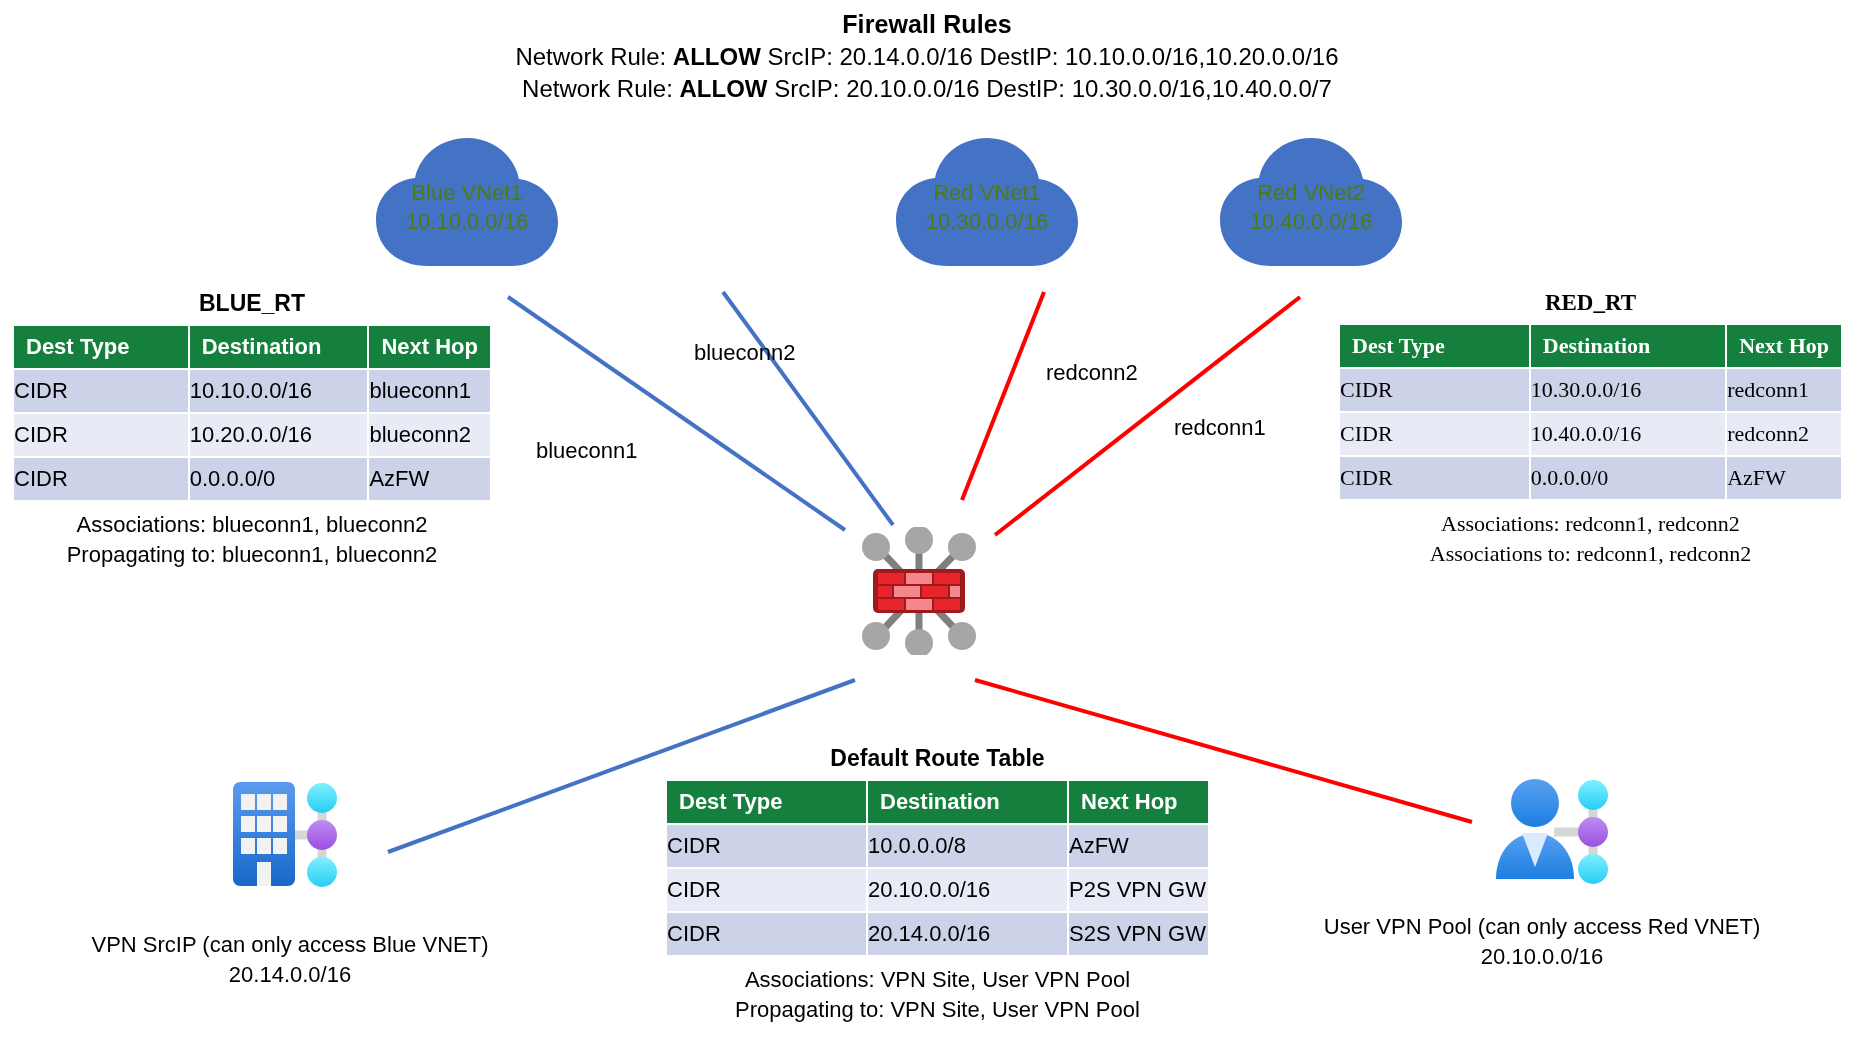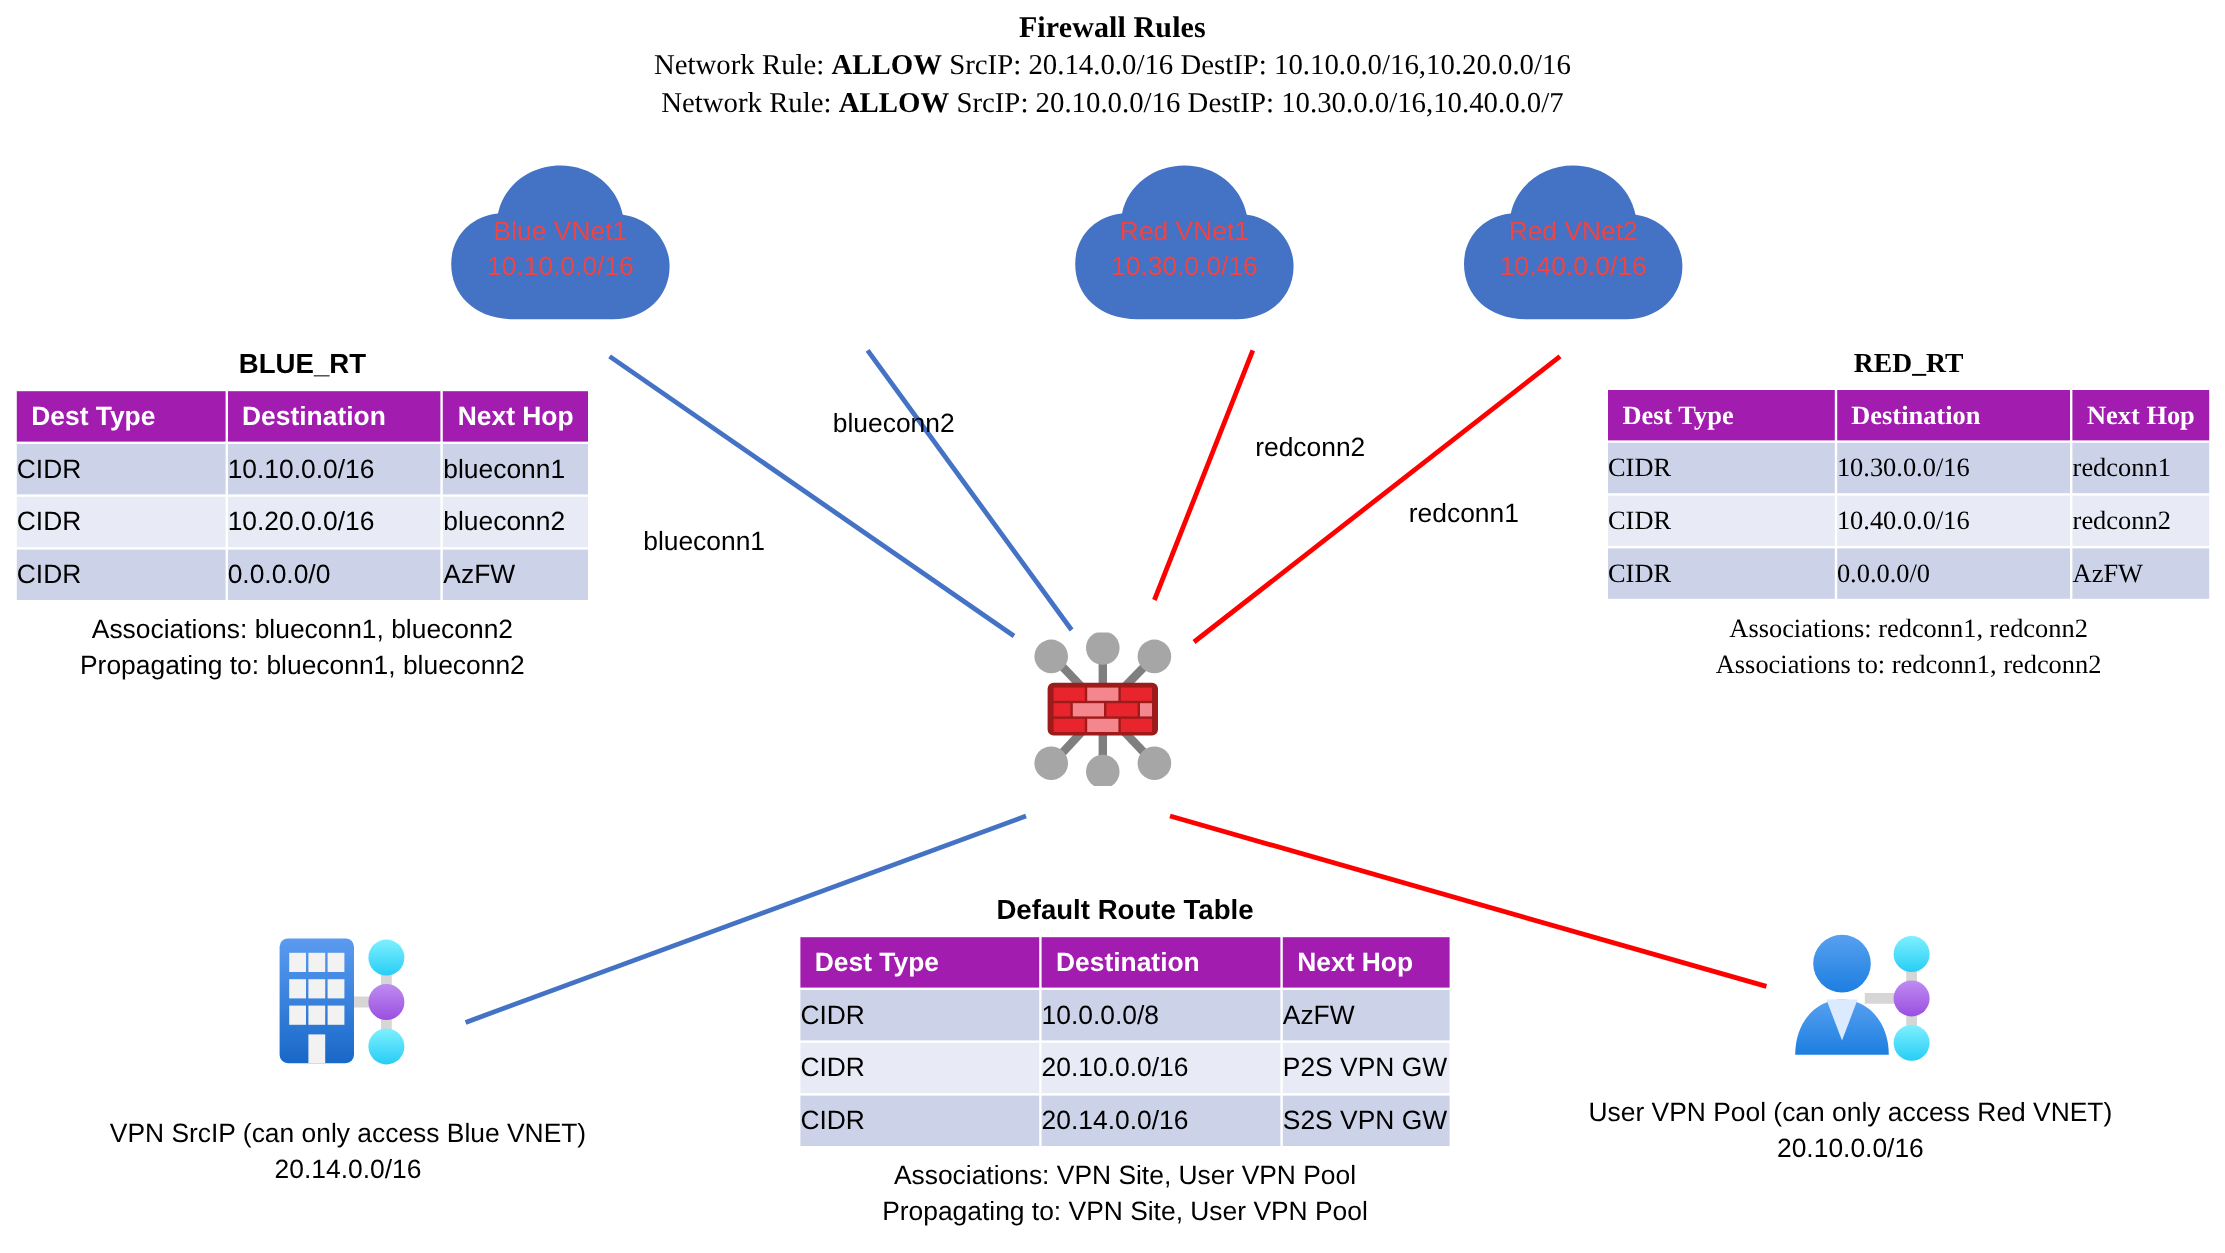--- a/index.html
+++ b/index.html
@@ -3,39 +3,39 @@
 <meta charset="utf-8">
 <style>
   html,body{margin:0;padding:0;background:#ffffff;}
   body{width:1854px;height:1044px;position:relative;overflow:hidden;
        font-family:"Liberation Sans",sans-serif;color:#000;}
   #stage{position:absolute;inset:0;width:1854px;height:1044px;}
 
   .abs{position:absolute;}
 
   
-  #fw-rules{left:0;top:10px;width:1854px;text-align:center;font-family:Liberation Serif, serif;}
+  #fw-rules{left:0;top:10px;width:1854px;text-align:center;}
   #fw-rules .title{font-size:25px;font-weight:bold;letter-spacing:.1px;}
   #fw-rules .rule{font-size:24px;margin-top:4px;white-space:nowrap;}
   #fw-rules .rule b{font-weight:bold;}
 
   
   #links{position:absolute;left:0;top:0;width:1854px;height:1044px;pointer-events:none;}
 
   
   .cloud{position:absolute;width:198px;height:150px;}
   .cloud svg{position:absolute;left:0;top:0;}
   .cloud .cl-label{position:absolute;left:0;top:46px;width:198px;text-align:center;
-      color:#ef4444;font-size:22px;line-height:29px;}
+      color:#4d7c0f;font-size:22px;line-height:29px;}
 
   
   .rt{position:absolute;}
   .rt .rt-title{text-align:center;font-size:23px;font-weight:bold;margin-bottom:7px;}
   table.rt-table{border-collapse:separate;border-spacing:2px 2px;width:100%;}
-  table.rt-table th{background:#a21caf;color:#fff;font-size:22px;font-weight:bold;
+  table.rt-table th{background:#15803d;color:#fff;font-size:22px;font-weight:bold;
       text-align:left;padding:8px 12px;white-space:nowrap;}
   table.rt-table td{font-size:22px;padding:8px 0;white-space:nowrap;color:#000;}
   table.rt-table tr.odd td{background:#ccd2e8;}
   table.rt-table tr.even td{background:#e8ebf5;}
   .rt .rt-foot{font-size:22px;line-height:30px;text-align:center;margin-top:8px;white-space:nowrap;}
 
   
   .edge-label{position:absolute;font-size:22px;color:#000;white-space:nowrap;}
 
   

